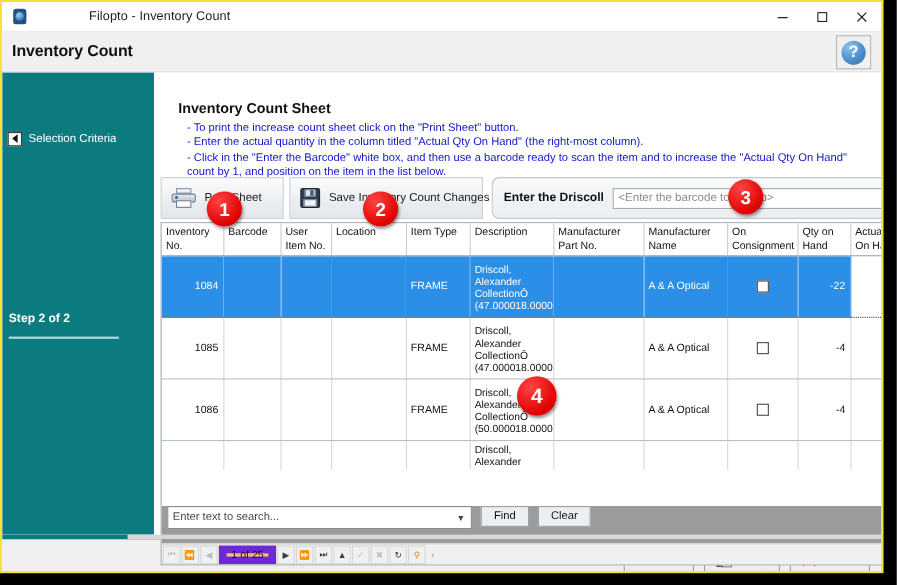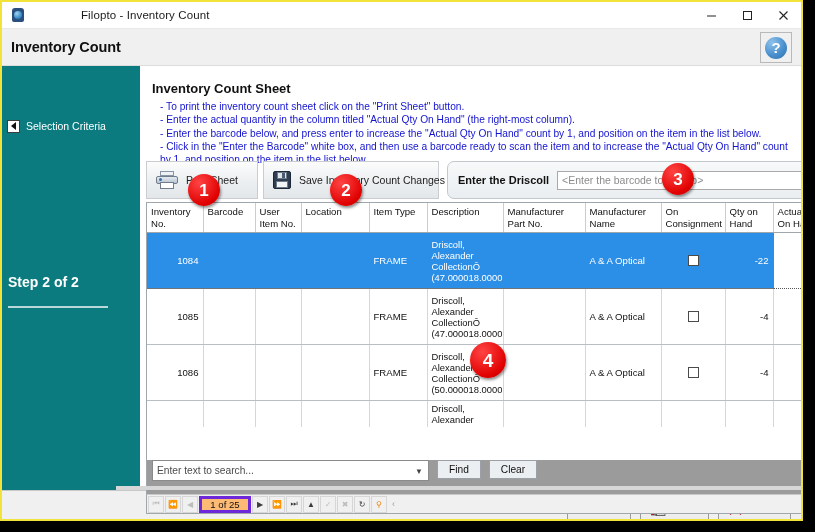--- a/index.html
+++ b/index.html
@@ -138,38 +138,38 @@
     border-right: 5px solid #111;
     display: block;
   }
   #sel-criteria span.lbl {
     font-size: 10.5px;
     color: #ffffff;
     white-space: nowrap;
   }
   #step-label {
     position: absolute;
-    left: 6px; top: 208px;
-    font-size: 14px;
+    left: 6px; top: 218px;
+    font-size: 11px;
     color: #ffffff;
     font-weight: bold;
   }
   #step-divider {
     position: absolute;
     left: 6px; top: 240px;
     width: 100px; height: 2px;
     background: #b8d8d9;
   }
 
   
   #main {
     flex: 1;
     background: #ffffff;
     position: relative;
-    padding: 6px;
+    padding: 16px;
   }
   #sheet-title {
     font-size: 13px;
     font-weight: bold;
     color: #111;
     margin: 9px 0 4px 6px;
   }
   #instructions {
     margin: 0 0 0 14px;
     color: #1414d0;
@@ -409,21 +409,21 @@
     margin-right: 1px;
     font-size: 8px; color: #6d6d6d;
     flex: none;
   }
   .pgbtn.dim { color: #bdbdbd; }
   .pgbtn.on { color: #3c3c3c; }
   #pg-count {
     height: 17px;
     min-width: 52px;
     background: #fdba74;
-    border: 3px solid #6d28d9;
+    border: 7px solid #6d28d9;
     display: flex; align-items: center; justify-content: center;
     font-size: 9.6px; color: #111;
     margin-right: 1px;
     flex: none;
     text-align: right;
   }
   #pg-hscroll {
     flex: 1;
     height: 19px;
     background: #f0f0f0;
@@ -535,23 +535,22 @@
         <span class="lbl">Selection Criteria</span>
       </div>
       <div id="step-label">Step 2 of 2</div>
       <div id="step-divider"></div>
     </div>
 
     <div id="main">
       <div id="sheet-title">Inventory Count Sheet</div>
 
       <div id="instructions">
-        <div class="ln">- To print the inventory count sheet click on the "Print Sheet" button.</div>
+        <div class="ln">- To print the increase count sheet click on the "Print Sheet" button.</div>
         <div class="ln">- Enter the actual quantity in the column titled "Actual Qty On Hand" (the right-most column).</div>
-        <div class="ln">- Enter the barcode below, and press enter to increase the "Actual Qty On Hand" count by 1, and position on the item in the list below.</div>
         <div class="ln wrap">- Click in the "Enter the Barcode" white box, and then use a barcode ready to scan the item and to increase the "Actual Qty On Hand" count by 1, and position on the item in the list below.</div>
       </div>
 
       <div id="toolbar">
         <div class="tbtn" id="btn-print">
           <span class="printer-icon">
             <span class="pi-top"></span>
               <span class="pi-mid"></span>
               <span class="pi-bot"></span>
               <span class="pi-dot"></span>

